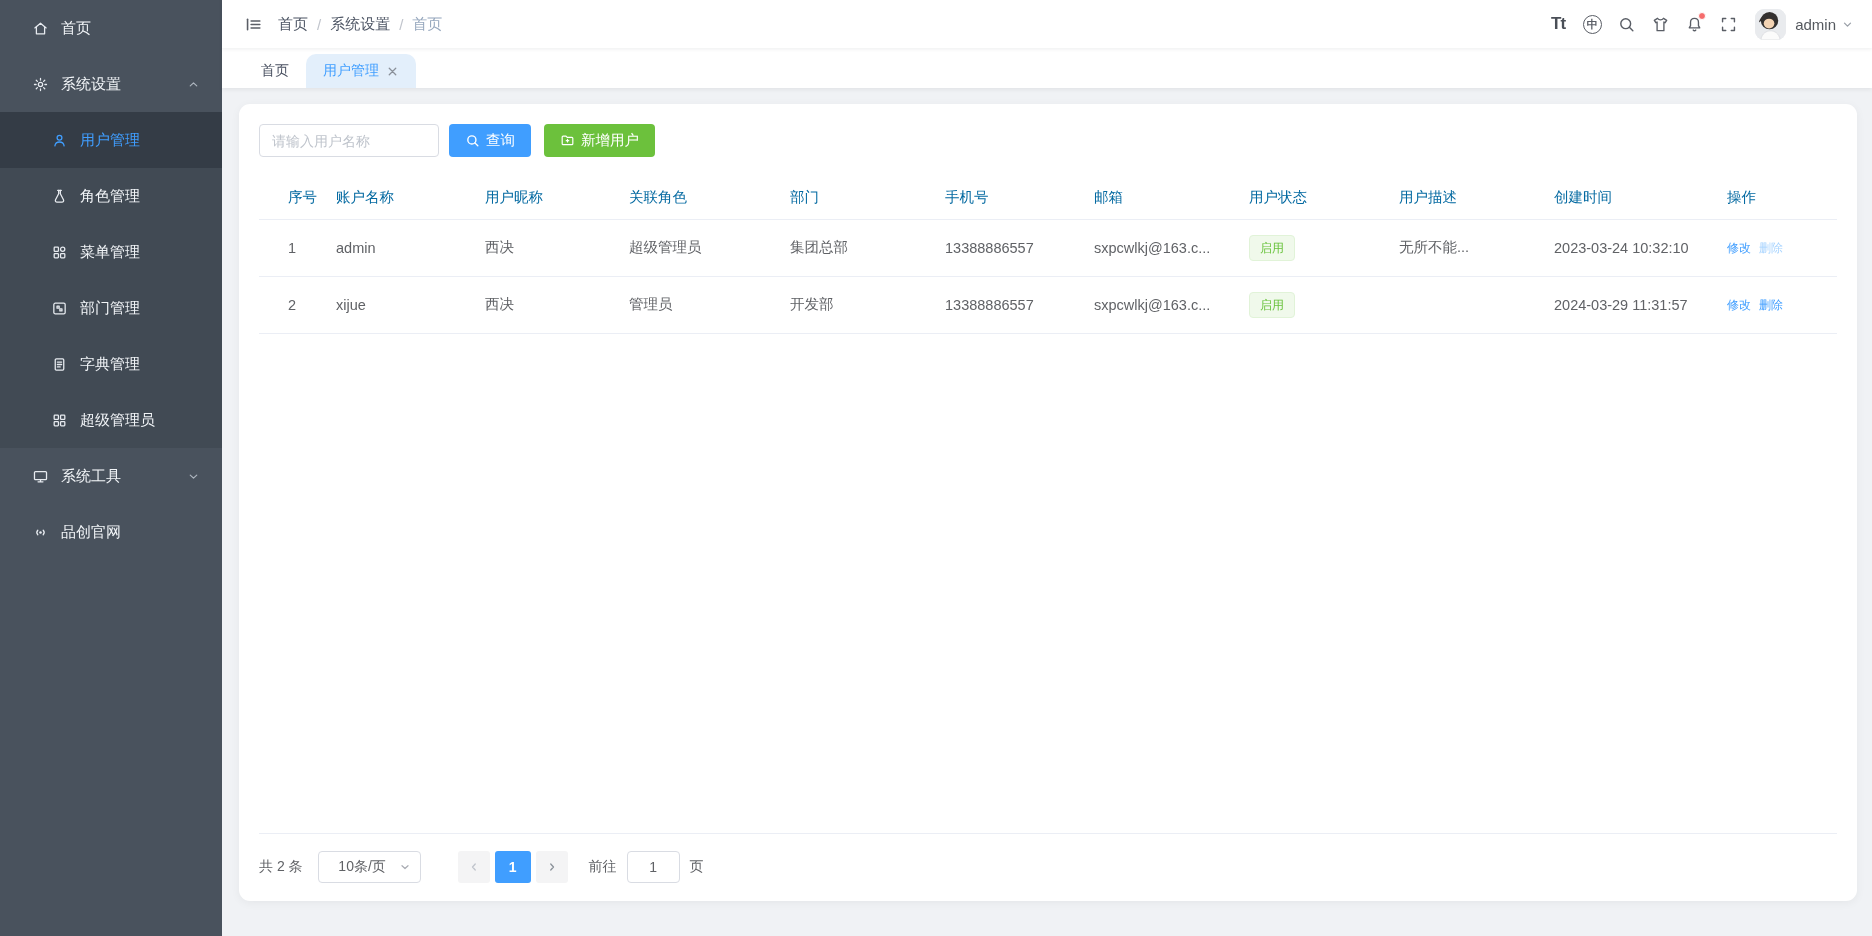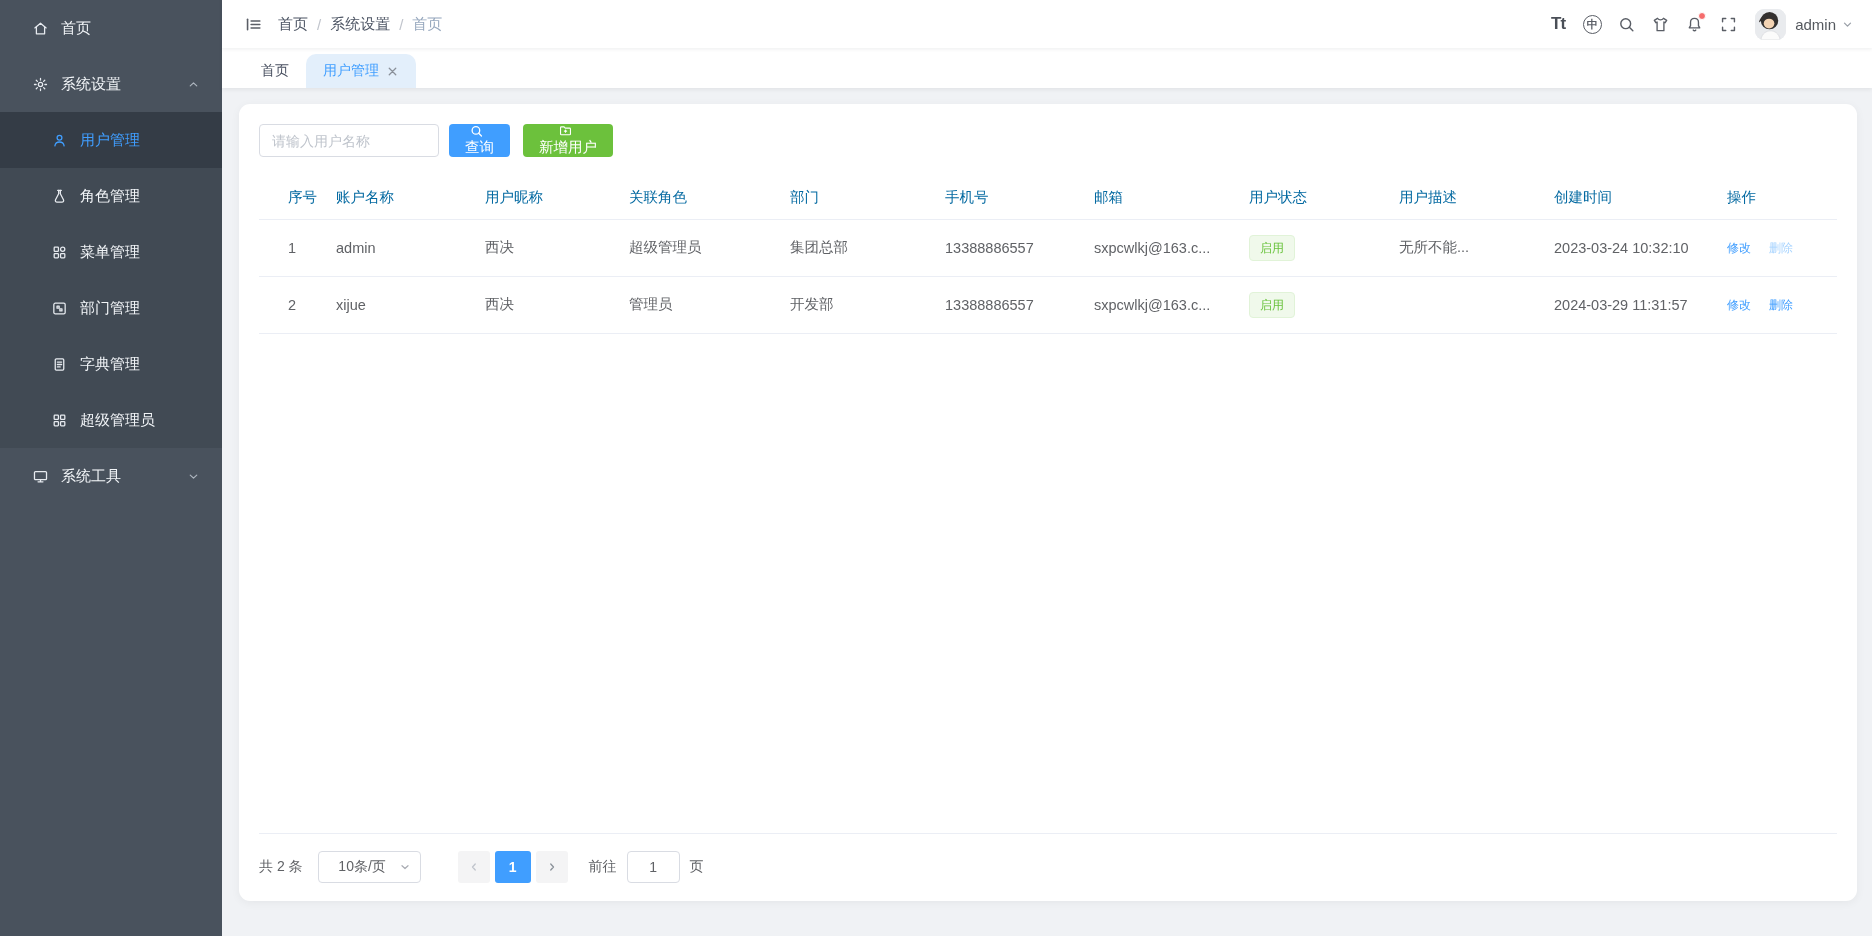--- a/index.html
+++ b/index.html
@@ -45,33 +45,33 @@
   .tab.active { background:#e3effb; color:#409eff; }
   .tab-close { width:13px; height:13px; margin-left:7px; color:#8a9099; cursor:pointer; }
 
   
   .content { flex:1; background:#f0f2f5; padding:16px 15px 35px 17px; display:flex; min-height:0; }
   .card { flex:1; background:#fff; border-radius:11px; box-shadow:0 2px 10px rgba(0,0,0,.05); padding:20px 20px 18px 20px; display:flex; flex-direction:column; min-height:0; }
 
   .toolbar { display:flex; align-items:center; }
   .search-input { width:180px; height:33px; border:1px solid #d9dce3; border-radius:4px; padding:0 12px; font-size:14px; color:#606266; outline:none; font-family:inherit; }
   .search-input::placeholder { color:#bfc4cc; }
-  .btn { height:33px; display:flex; align-items:center; border:none; border-radius:4px; color:#fff; font-size:14.5px; padding:0 16px; cursor:pointer; font-family:inherit;flex-direction:column; }
+  .btn { height:33px; display:flex; align-items:center; border:none; border-radius:4px; color:#fff; font-size:14.5px; padding:0 16px; cursor:pointer; font-family:inherit; }
   .btn svg { width:15px; height:15px; margin-right:6px; }
   .btn-primary { background:#409eff; margin-left:10px; }
   .btn-success { background:#6cc13c; margin-left:13px; }
 
   .table-wrap { margin-top:19px; flex:1; min-height:0; display:flex; flex-direction:column; border-bottom:1px solid #ebeef5; }
   table { width:100%; border-collapse:collapse; table-layout:fixed; }
   th { height:43px; text-align:left; font-weight:500; color:#0369a1; font-size:14.5px; border-bottom:1px solid #ebeef5; padding:0 10px 0 0; white-space:nowrap; overflow:hidden; }
   td { height:57px; color:#606266; font-size:14.5px; border-bottom:1px solid #ebeef5; padding:0 10px 0 0; white-space:nowrap; overflow:hidden; }
   th:first-child, td:first-child { padding-left:29px; }
   .badge { display:inline-block; background:#f0f9eb; border:1px solid #e1f3d8; color:#67c23a; font-size:12px; line-height:1; padding:6px 10px; border-radius:4px; }
   .op { color:#409eff; cursor:pointer; font-size:12px; }
-  .op + .op { margin-left:14px; }
+  .op + .op { margin-left:4px; }
   .op.disabled { color:#a8d4ff; cursor:not-allowed; }
 
   .pagination { margin-top:auto; padding-top:17px; display:flex; align-items:center; font-size:14px; color:#606266; }
   .pg-total { margin-right:15px; }
   .pg-size { width:103px; height:32px; border:1px solid #d9dce3; border-radius:4px; display:flex; align-items:center; justify-content:center; cursor:pointer; position:relative; color:#606266; }
   .pg-size svg { width:12px; height:12px; color:#a8abb2; position:absolute; right:9px; }
   .pg-size span { margin-right:14px; }
   .pg-btn { width:32px; height:32px; background:#f4f4f5; border:none; border-radius:3px; display:flex; align-items:center; justify-content:center; cursor:pointer; margin-left:5px; }
   .pg-btn svg { width:12px; height:12px; }
   .pg-btn.prev { margin-left:37px; color:#c0c4cc; }
@@ -156,20 +156,27 @@
 
     <div class="menu-item">
       <svg class="ico" viewBox="0 0 24 24" fill="none" stroke="currentColor" stroke-width="1.8" stroke-linecap="round" stroke-linejoin="round">
           <rect x="3.5" y="5" width="17" height="11.5" rx="1.5"></rect>
           <path d="M12 16.5v3M8.5 19.5h7"></path>
         </svg>
       <span>系统工具</span>
       <svg class="chev" viewBox="0 0 24 24" fill="none" stroke="currentColor" stroke-width="2.2" stroke-linecap="round" stroke-linejoin="round">
           <path d="M6 9.5 12 15l6-5.5"></path>
         </svg>
+    </div>
+    <div class="menu-item">
+      <svg class="ico" viewBox="0 0 24 24" fill="none" stroke="currentColor" stroke-width="1.8" stroke-linecap="round" stroke-linejoin="round">
+          <circle cx="12" cy="12" r="1.8" fill="currentColor" stroke="none"></circle>
+          <path d="M8.2 8.8a4.8 4.8 0 0 0 0 6.4M15.8 8.8a4.8 4.8 0 0 1 0 6.4"></path>
+        </svg>
+      <span>品创官网</span>
     </div>
   </aside>
 
   <div class="main">
 
     <header class="navbar">
       <div class="hamburger">
         <svg viewBox="0 0 24 24" fill="none" stroke="currentColor" stroke-width="2" stroke-linecap="round" stroke-linejoin="round">
             <path d="M4.5 5.5v13"></path>
             <path d="M9 7.5h11M9 12h11M9 16.5h11"></path>

